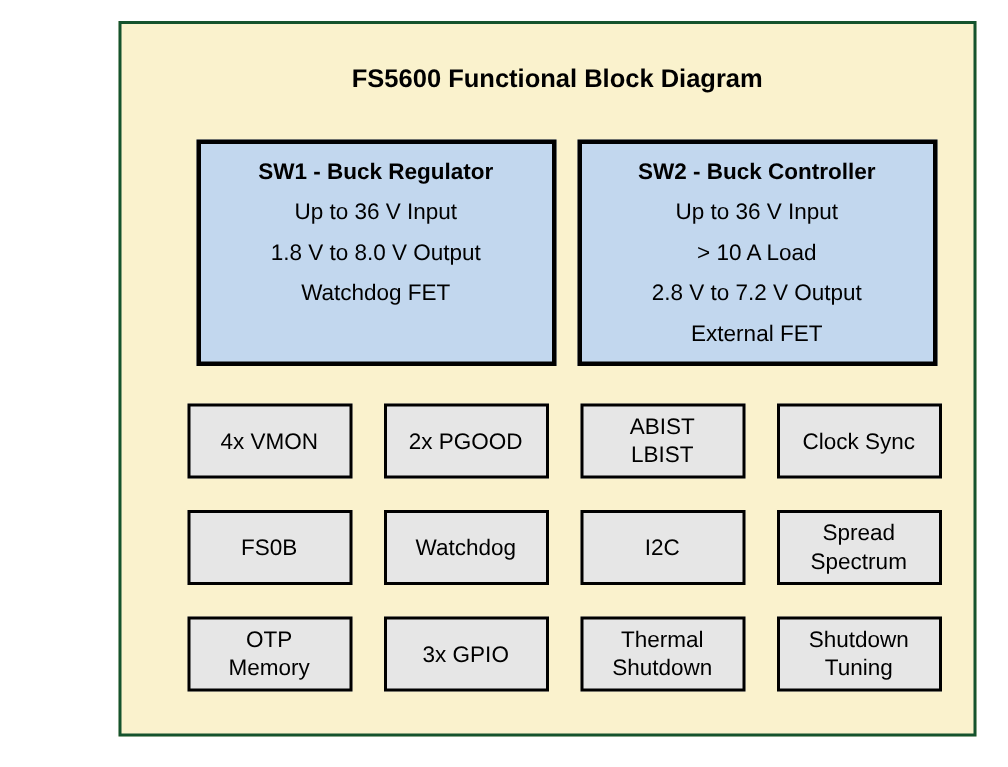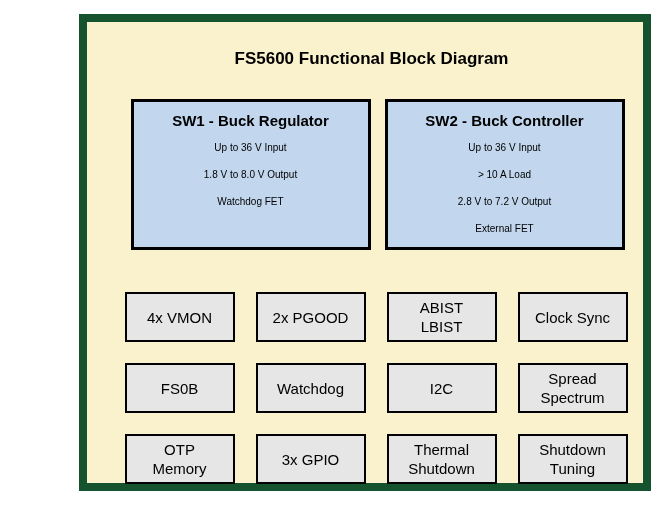--- a/index.html
+++ b/index.html
@@ -16,21 +16,21 @@
     background: #ffffff;
     overflow: hidden;
   }
   .panel {
     position: absolute;
     left: 79px;
     top: 14px;
     width: 572px;
     height: 477px;
     box-sizing: border-box;
-    border: 8px solid #14532d;
+    border: 2px solid #14532d;
     background: #FAF2CD;
     padding-left: 13px;
   }
   .diagram-title {
     margin-top: 26px;
     text-align: center;
     font-size: 17px;
     line-height: 22px;
     font-weight: bold;
   }
@@ -49,26 +49,26 @@
     background: #C2D7EE;
     text-align: center;
     padding-top: 5px;
   }
   .sw-title {
     font-weight: bold;
     font-size: 15px;
     line-height: 27px;
   }
   .sw-line {
-    font-size: 10px;
+    font-size: 15px;
     line-height: 27px;
   }
   .feature-grid {
     width: 494px;
-    margin: 42px auto 0 auto;
+    margin: 25px auto 0 auto;
     display: grid;
     grid-template-columns: repeat(4, 110px);
     column-gap: 18px;
     row-gap: 9px;
     gap: 21px;
   }
   .feature-cell {
     height: 50px;
     box-sizing: border-box;
     border: 2px solid #000000;

